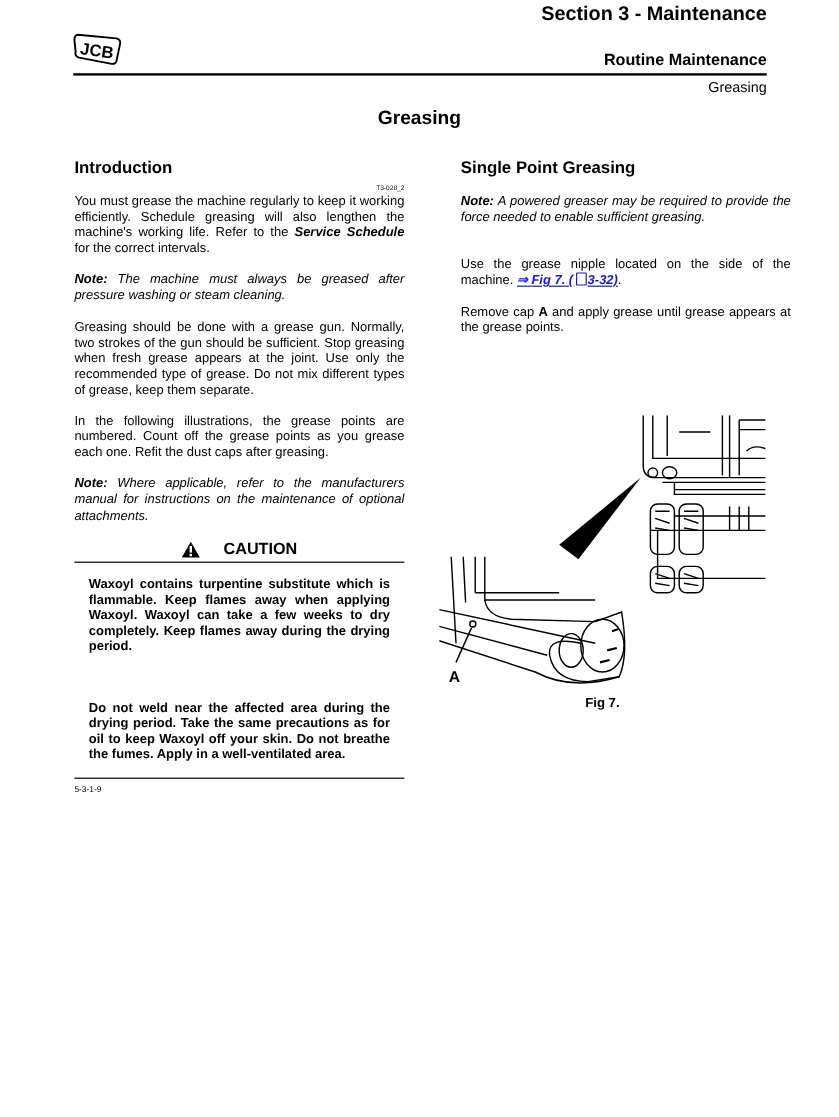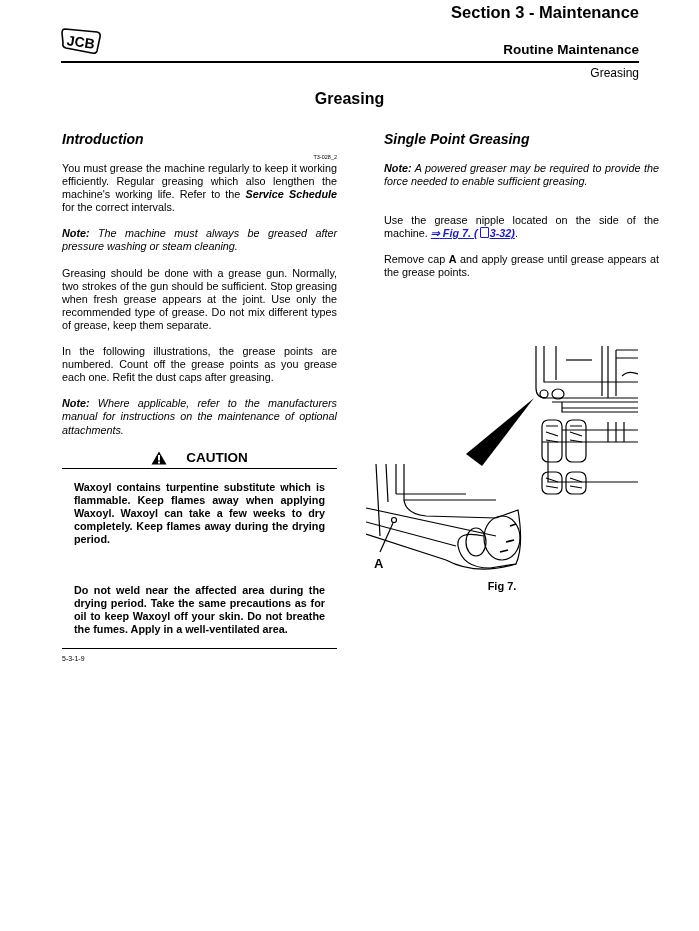--- a/index.html
+++ b/index.html
@@ -13,21 +13,21 @@
   .hdr-sub { right:60px; top:42px; font-size:13.5px; font-weight:bold; text-align:right; white-space:nowrap; }
   .hdr-rule { left:61px; top:61px; width:578px; height:2px; background:#000; }
   .hdr-topic { right:60px; top:66px; font-size:12px; text-align:right; white-space:nowrap; }
 
   .page-title { left:0; width:699px; top:90px; text-align:center; font-size:16px; font-weight:bold; }
 
   
   .col { font-size:10.8px; line-height:13.1px; }
   .col-left { left:62px; width:275px; }
   .col-right { left:364px; width:275px; }
-  .h2 { font-size:14px; font-weight:bold; margin:0; line-height:17px;font-style:italic; }
+  .h2 { font-size:14px; font-weight:bold; margin:0; line-height:17px; }
   p.j { margin:0; text-align:justify; text-align-last:left; }
   .gap { height:13px; }
   .note b { font-weight:bold; }
   .note i { font-style:italic; }
   .ref { font-size:5.5px; text-align:right; line-height:7px; margin-top:6px; margin-bottom:1px; }
 
   .caution-title { text-align:right; font-size:13.5px; font-weight:bold; line-height:16px; margin-top:13px; display:flex; justify-content:center; align-items:center; gap:19px; }
   .rule { height:1.5px; background:#000; margin:2px 0 3px 0; }
   .caution-body p { margin:12px; font-weight:bold; text-align:justify; text-align-last:left; }
   .doc-code { font-size:7px; margin-top:2px; }
@@ -50,21 +50,21 @@
 <div class="abs hdr-title">Section 3 - Maintenance</div>
 <div class="abs hdr-sub">Routine Maintenance</div>
 <div class="abs hdr-rule"></div>
 <div class="abs hdr-topic">Greasing</div>
 
 <div class="abs page-title">Greasing</div>
 
 <div class="abs col col-left" style="top:131px;">
   <h2 class="h2">Introduction</h2>
   <div class="ref">T3-028_2</div>
-  <p class="j"><span>You must grease the machine regularly to keep it working efficiently. Regular greasing which also lengthen the machine's working life. Refer to the </span><b><i>Service Schedule</i></b><span> for the correct intervals.</span></p>
+  <p class="j"><span>You must grease the machine regularly to keep it working efficiently. Schedule greasing will also lengthen the machine's working life. Refer to the </span><b><i>Service Schedule</i></b><span> for the correct intervals.</span></p>
   <div class="gap"></div>
   <p class="j note"><b><i>Note:</i></b><i> The machine must always be greased after pressure washing or steam cleaning.</i></p>
   <div class="gap"></div>
   <p class="j">Greasing should be done with a grease gun. Normally, two strokes of the gun should be sufficient. Stop greasing when fresh grease appears at the joint. Use only the recommended type of grease. Do not mix different types of grease, keep them separate.</p>
   <div class="gap"></div>
   <p class="j">In the following illustrations, the grease points are numbered. Count off the grease points as you grease each one. Refit the dust caps after greasing.</p>
   <div class="gap"></div>
   <p class="j note"><b><i>Note:</i></b><i> Where applicable, refer to the manufacturers manual for instructions on the maintenance of optional attachments.</i></p>
 
   <div class="caution-title">

